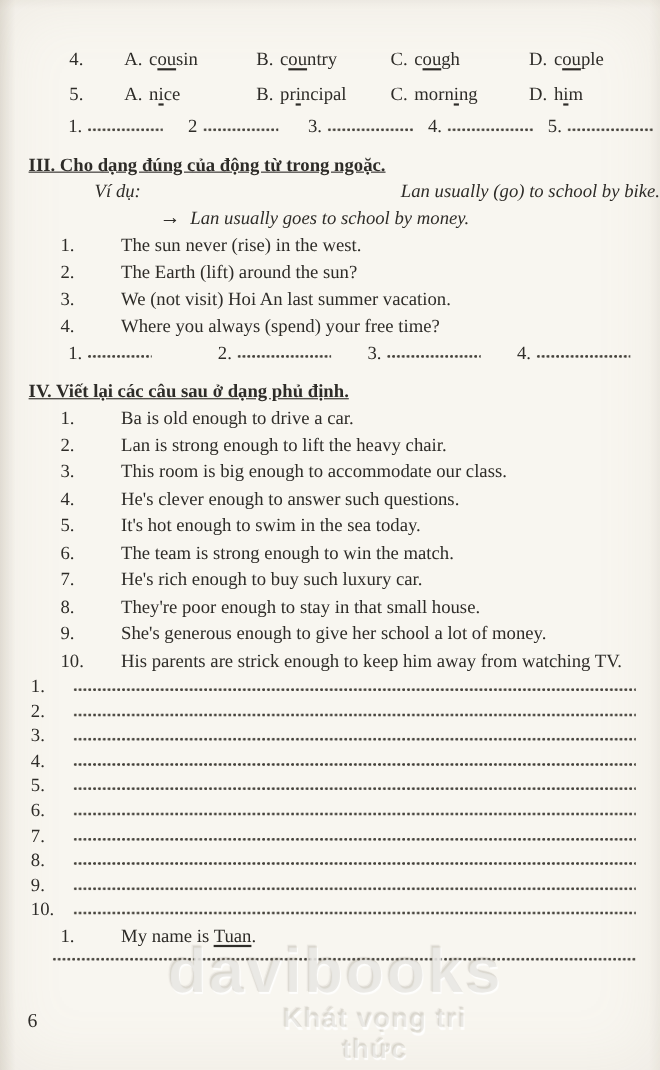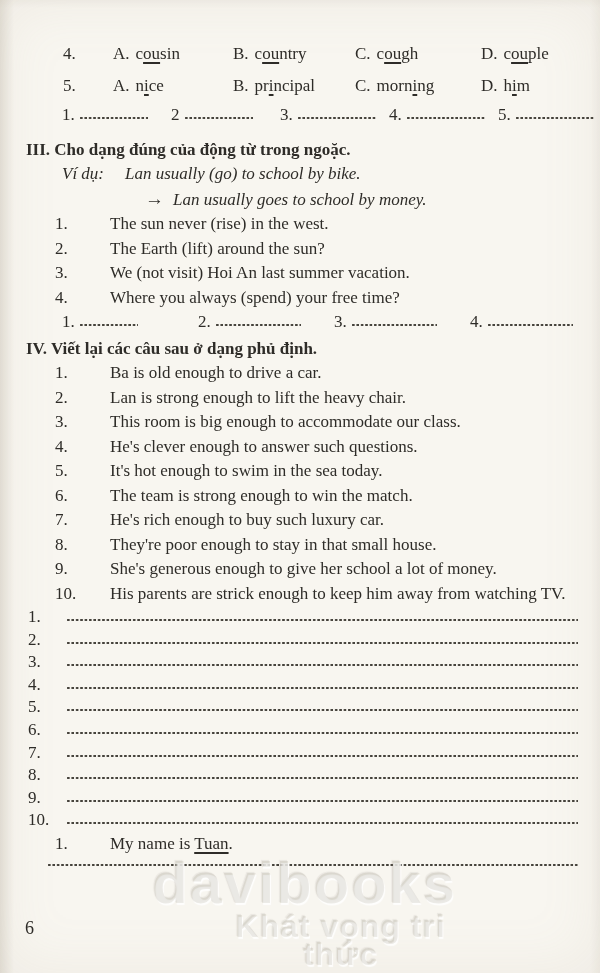--- a/index.html
+++ b/index.html
@@ -33,24 +33,24 @@
     display:inline-block;height:4px;
     background-image:radial-gradient(circle at 1.4px 2px, #45423b 1.05px, rgba(0,0,0,0) 1.45px);
     background-size:4.4px 4px;background-repeat:repeat-x;
   }
   .ph-answers{margin-left:62px;margin-top:5px;display:flex;}
   .ph-answers .cell{width:109px;flex:0 0 auto;}
   .ph-answers .cell:last-child{width:auto;}
   .cell .blank-num{margin-right:5px;}
   .d68{width:68px;} .d78{width:78px;} .d58{width:58px;} .d85{width:85px;}
   
-  .heading{margin:10px 0 0 26px;font-weight:bold;}
-  .heading-tight{margin-top:2px;}
-  
-  .ex1{margin-left:62px;font-style:italic;display:flex;}
+  .heading{margin:10px 0 0 26px;font-weight:bold;text-decoration:underline;}
+  .heading-tight{margin-top:10px;}
+  
+  .ex1{margin-left:86px;font-style:italic;display:flex;justify-content:space-between;}
   .ex1 .ex-label{width:63px;flex:0 0 auto;}
   .ex2{margin-left:145px;font-style:italic;}
   .ex2 .arrow{font-style:normal;margin-right:9px;font-size:19px;}
   .ex2 .bold{font-weight:normal;}
   
   .item{margin-left:55px;display:flex;}
   .item .num{width:28px;flex:0 0 auto;}
   .item .txt{flex:1;margin-left:27px;}
   
   .v-answers{margin-left:62px;display:flex;}
@@ -64,21 +64,21 @@
   .final-line{margin:7px 22px 0 48px;height:4px;}
   .final-line.dots{display:block;}
   
   .page-num{position:absolute;left:25px;top:916px;font-size:18px;}
   
   .wm{position:absolute;pointer-events:none;text-align:center;
       font-family:"Liberation Sans", sans-serif;font-weight:bold;
       color:rgba(125,117,102,.14);
       text-shadow:1px 2px 1px rgba(255,255,255,.85), -1px -1px 1px rgba(110,100,85,.10);}
   .wm1{left:152px;top:853px;width:300px;font-size:58px;letter-spacing:2px;line-height:60px;}
-  .wm2{left:228px;top:912px;width:225px;font-size:32px;letter-spacing:1px;line-height:28px;}
+  .wm2{left:228px;top:912px;width:225px;font-size:25px;letter-spacing:1px;line-height:28px;}
 </style>
 </head>
 <body>
 
 <div class="page">
 
   <div class="opt-row">
     <span class="qnum">4.</span>
     <span class="opt opt-a">
         <span class="opt-letter">A.</span>

